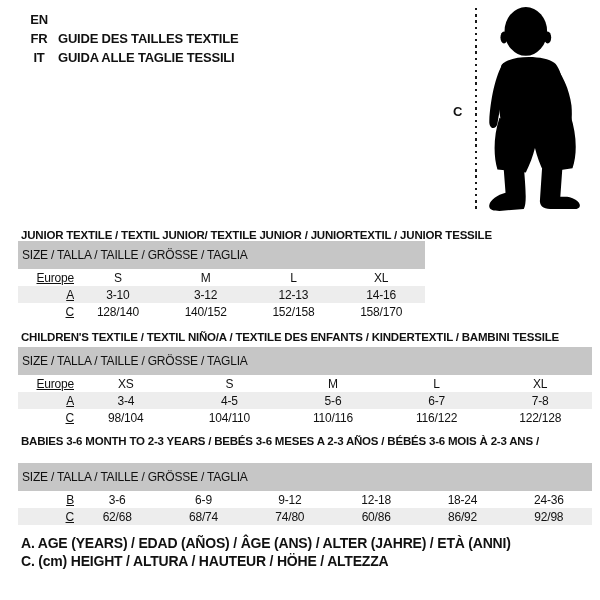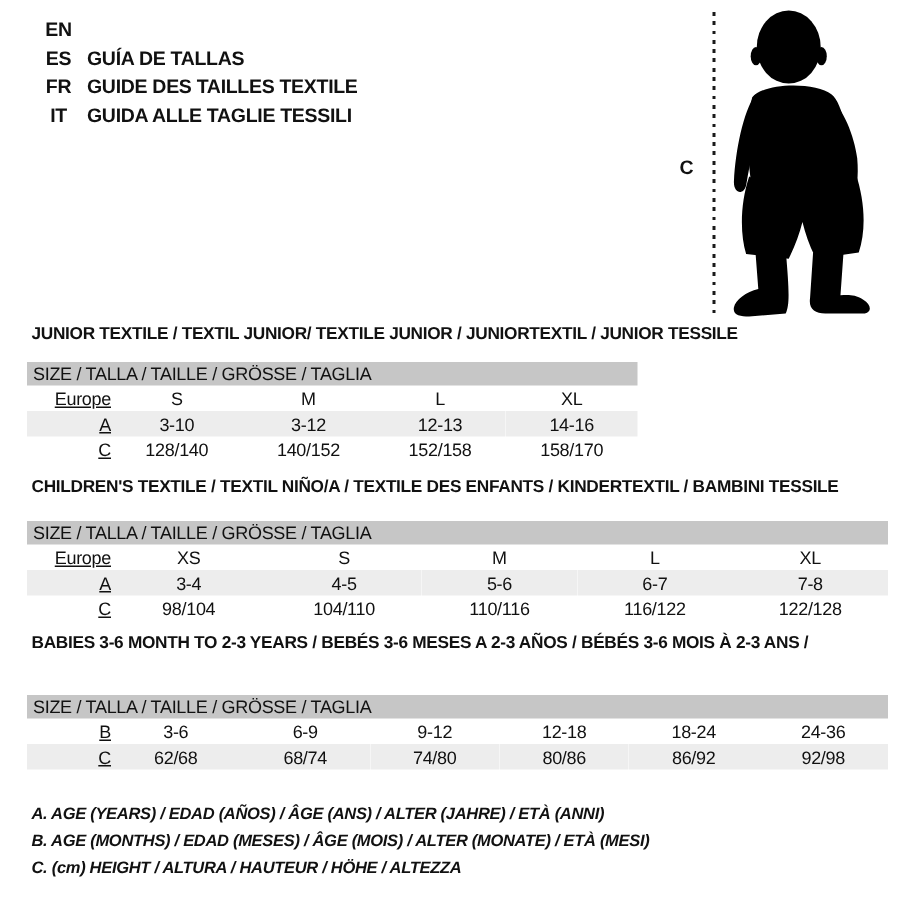--- a/index.html
+++ b/index.html
@@ -19,41 +19,37 @@
   
   .lang-list{left:20px;top:10px;font-size:13px;font-weight:700;letter-spacing:-0.2px;line-height:19px;text-align:center;}
   .lang-row{display:flex;}
   .lang-code{width:38px;flex:0 0 38px;}
   
   .fig-line{left:475px;top:8px;width:2px;height:204px;
     background:repeating-linear-gradient(to bottom,#1a1a1a 0 2.5px,transparent 2.5px 6.2px);}
   .fig-label{left:453px;top:104px;font-size:13px;font-weight:700;}
   .fig-svg{left:487px;top:4px;}
   
-  .tbl-title{font-size:11.5px;font-weight:700;letter-spacing:-0.2px;line-height:16px;white-space:nowrap;}
+  .tbl-title{font-size:11.5px;font-weight:700;letter-spacing:-0.2px;line-height:16px;white-space:nowrap;margin-top:12px;}
   .tbl-title.two{line-height:17px;white-space:normal;}
   
   table.size-tbl{border-collapse:collapse;table-layout:fixed;font-size:12px;letter-spacing:-0.2px;}
   table.size-tbl td{height:17px;padding:0;text-align:center;vertical-align:middle;overflow:hidden;white-space:nowrap;}
   table.size-tbl td.lbl{text-align:right;padding-left:4px;text-decoration:underline;}
-  table.size-tbl tr.hdr td{background:var(--hdr);text-align:left;padding-left:4px;height:16px;}
+  table.size-tbl tr.hdr td{background:var(--hdr);text-align:left;padding-left:4px;height:28px;}
   table.size-tbl tr.shaded td{background:var(--alt);}
   
-  .legend{left:21px;top:534px;font-size:11px;font-weight:700;letter-spacing:-0.2px;line-height:18px;white-space:nowrap;font-style:italic;}
+  .legend{left:21px;top:534px;font-size:14px;font-weight:700;letter-spacing:-0.2px;line-height:18px;white-space:nowrap;}
 </style>
 </head>
 <body>
 
 <div class="abs lang-list">
   <div class="lang-row">
     <span class="lang-code">EN</span>
-  </div>
-  <div class="lang-row">
-    <span class="lang-code">ES</span>
-    <span class="lang-title">GUÍA DE TALLAS</span>
   </div>
   <div class="lang-row">
     <span class="lang-code">FR</span>
     <span class="lang-title">GUIDE DES TAILLES TEXTILE</span>
   </div>
   <div class="lang-row">
     <span class="lang-code">IT</span>
     <span class="lang-title">GUIDA ALLE TAGLIE TESSILI</span>
   </div>
 </div>
@@ -174,24 +170,23 @@
     <td>9-12</td>
     <td>12-18</td>
     <td>18-24</td>
     <td>24-36</td>
   </tr>
   <tr class="shaded">
     <td class="lbl">C</td>
     <td>62/68</td>
     <td>68/74</td>
     <td>74/80</td>
-    <td>80/86</td>
+    <td>60/86</td>
     <td>86/92</td>
     <td>92/98</td>
   </tr>
 </tbody>
   </table>
 
 <div class="abs legend">
   <div>A. AGE (YEARS) / EDAD (AÑOS) / ÂGE (ANS) / ALTER (JAHRE) / ETÀ (ANNI)</div>
-  <div>B. AGE (MONTHS) / EDAD (MESES) / ÂGE (MOIS) / ALTER (MONATE) / ETÀ (MESI)</div>
   <div>C. (cm) HEIGHT / ALTURA / HAUTEUR / HÖHE / ALTEZZA</div>
 </div>
 
 </body></html>

